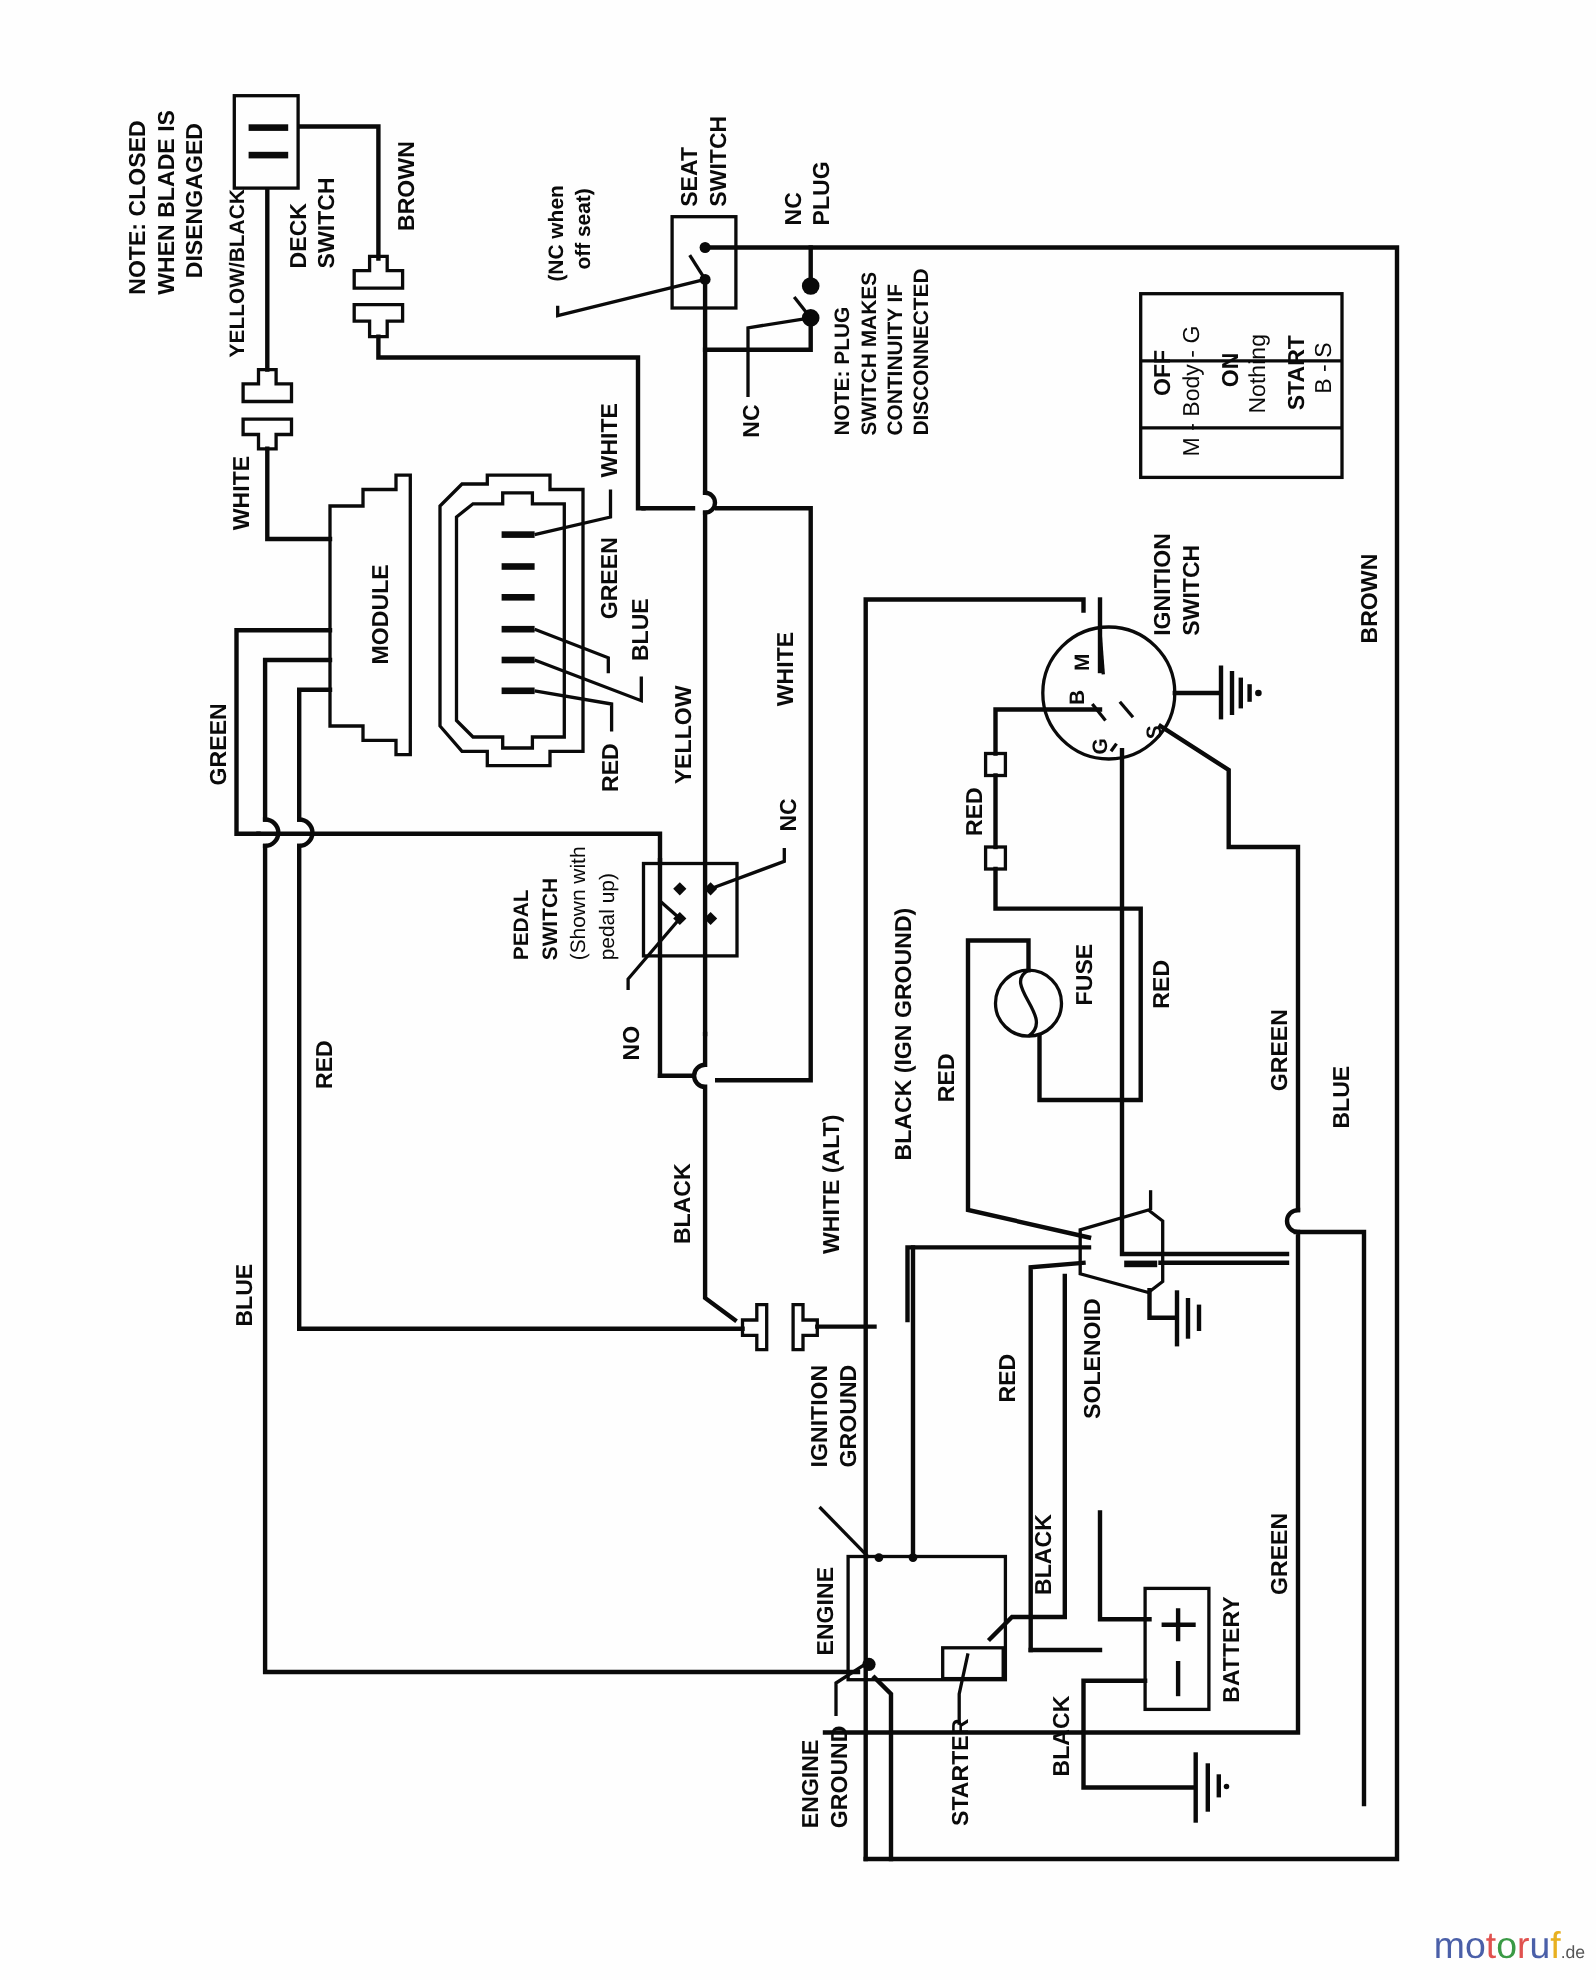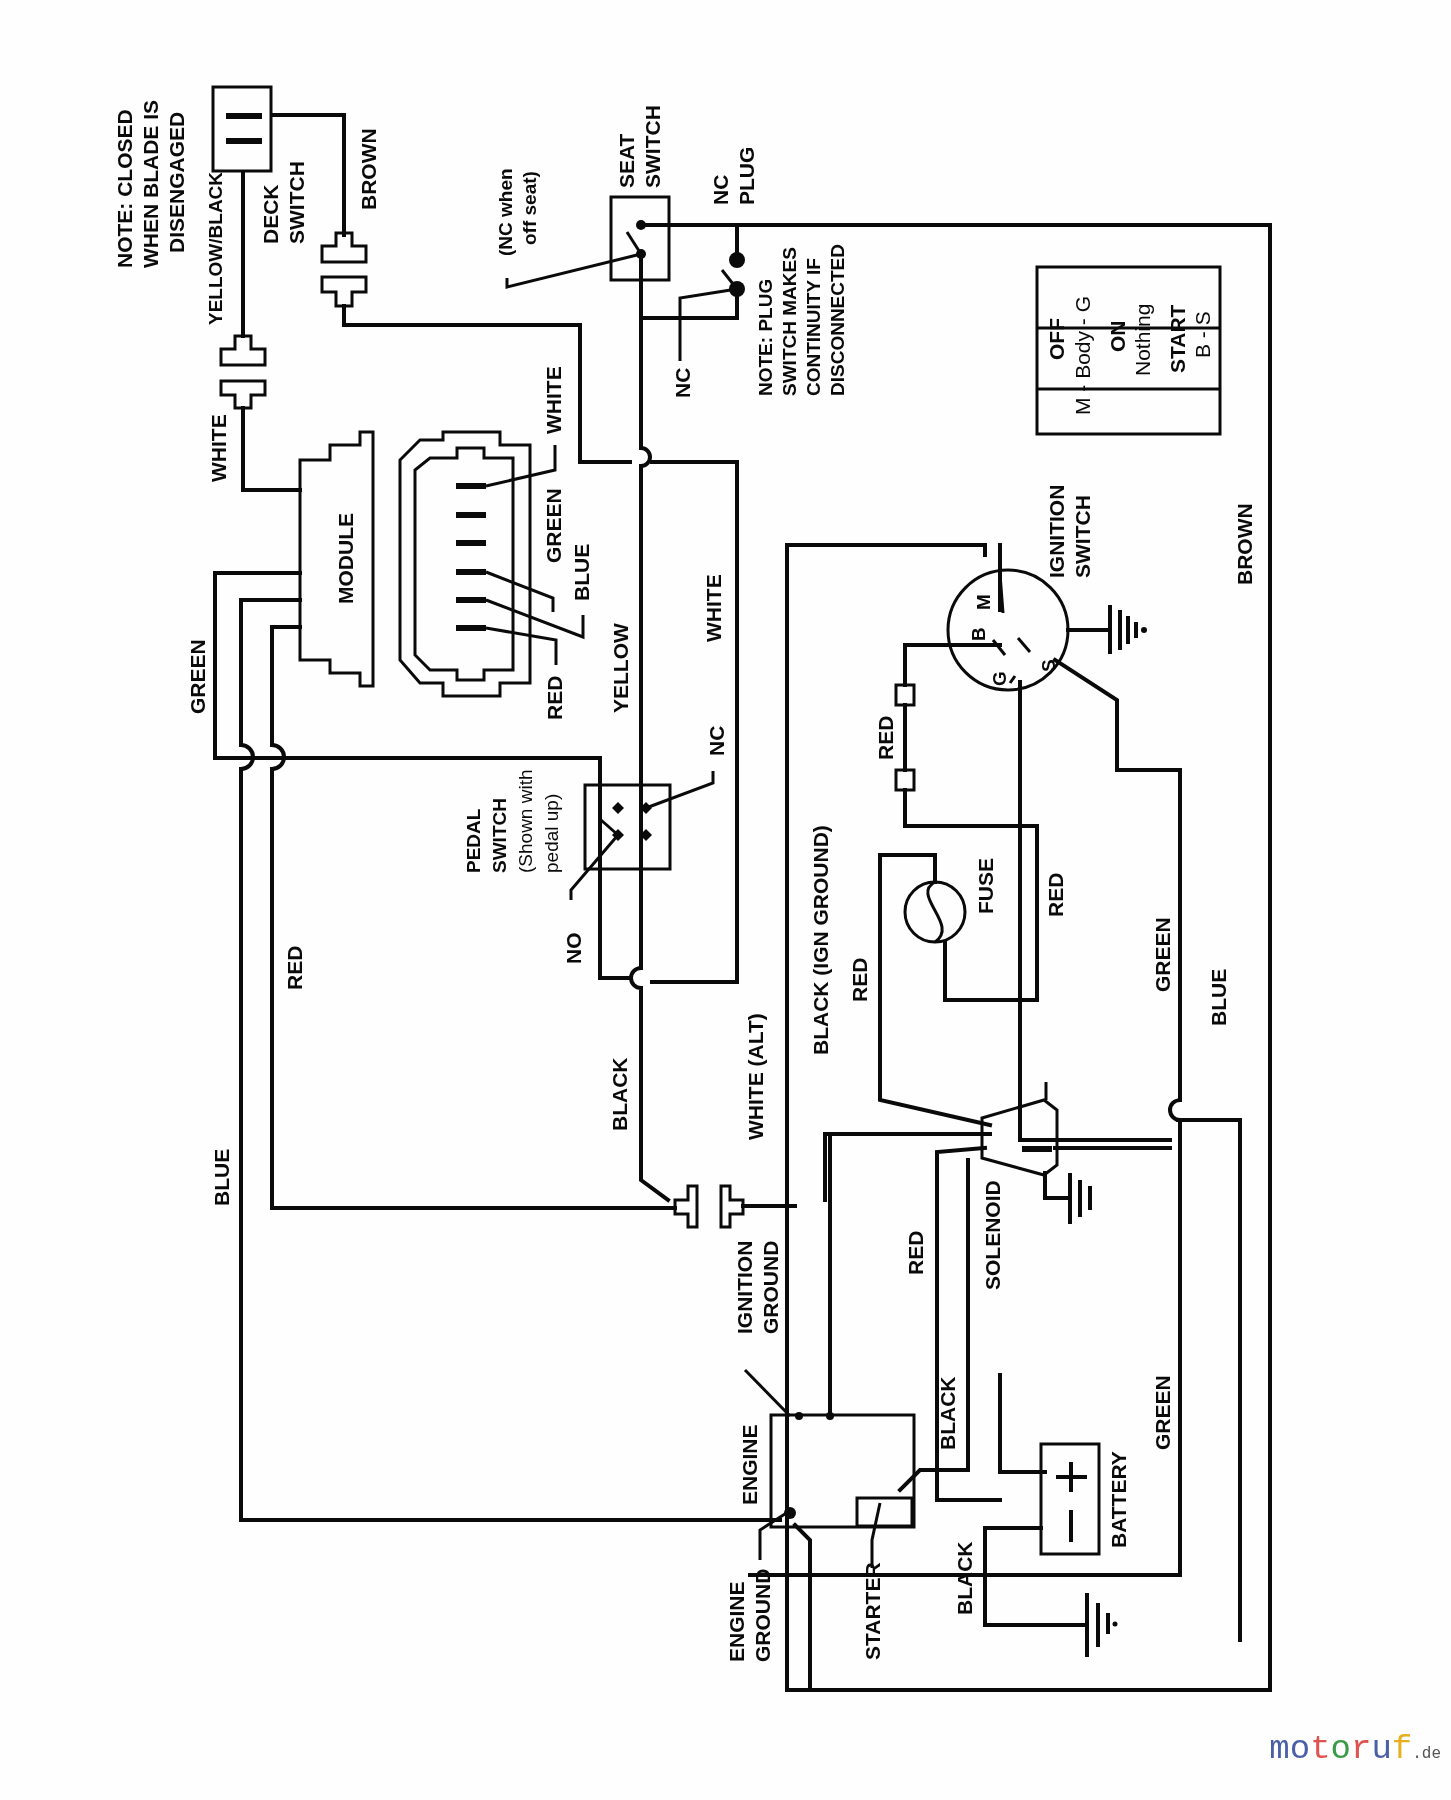--- a/index.html
+++ b/index.html
@@ -4,21 +4,21 @@
 <style>
   html, body { margin:0; padding:0; background:#fefefe; }
   body { width:1451px; height:1800px; position:relative; overflow:hidden; }
   svg { position:absolute; left:0; top:0; }
   .w { fill:none; stroke:#0a0a0a; stroke-width:4; stroke-linejoin:miter; stroke-linecap:square; }
   .t { fill:none; stroke:#0a0a0a; stroke-width:3; }
   .fill { fill:#0a0a0a; stroke:none; }
   text { font-family:"Liberation Sans", sans-serif; font-weight:bold; fill:#0a0a0a; font-size:21px; }
   .sm { font-size:19px; }
   .rg { font-weight:normal; }
-  .wm { position:absolute; right:10px; bottom:32px; font-family:Liberation Mono, monospace; font-size:34px; letter-spacing:0px; }
+  .wm { position:absolute; right:10px; bottom:11px; font-family:Liberation Sans, sans-serif; font-size:34px; letter-spacing:0px; }
   .wm span { display:inline-block; }
   .wm .de { font-size:16px; color:#555; }
 </style>
 </head>
 <body>
 
 <svg width="1451" height="1800" viewBox="0 0 1451 1800" xmlns="http://www.w3.org/2000/svg">
 
   <g>
     <rect class="t" x="213" y="87" width="58" height="84"></rect>

